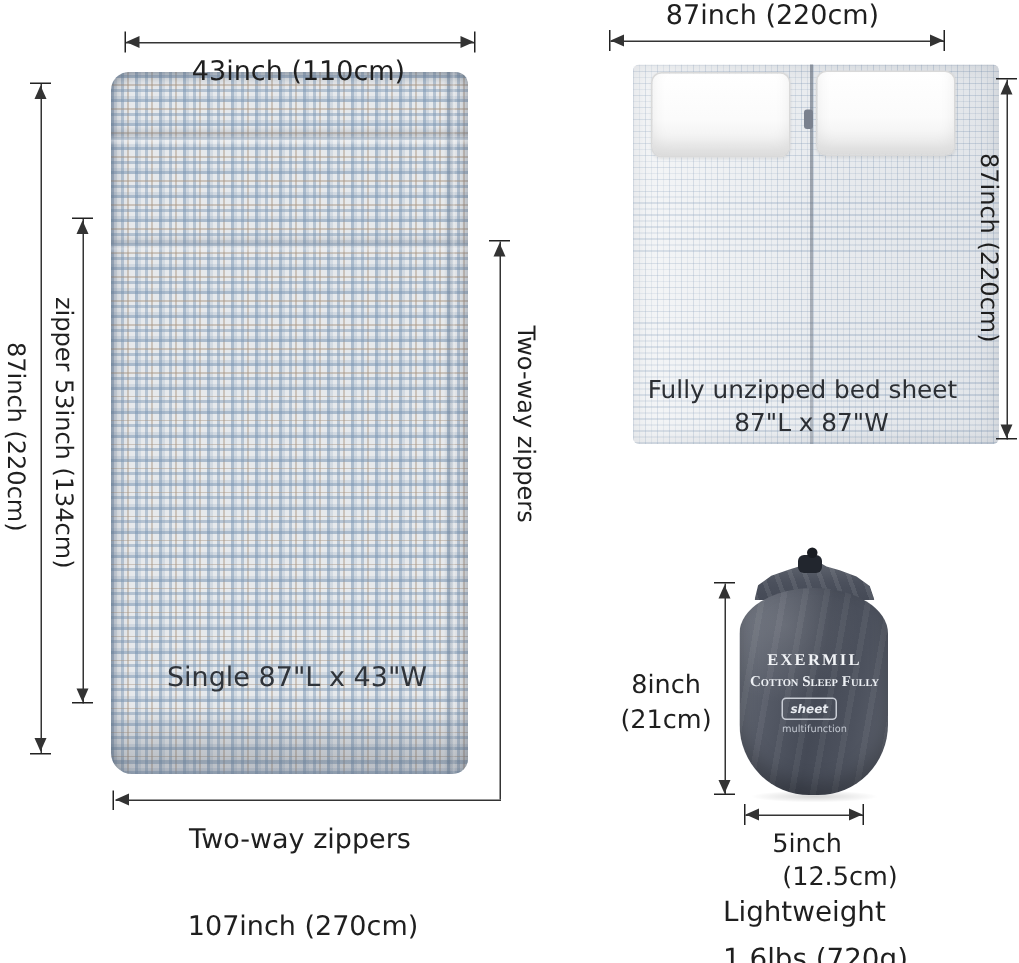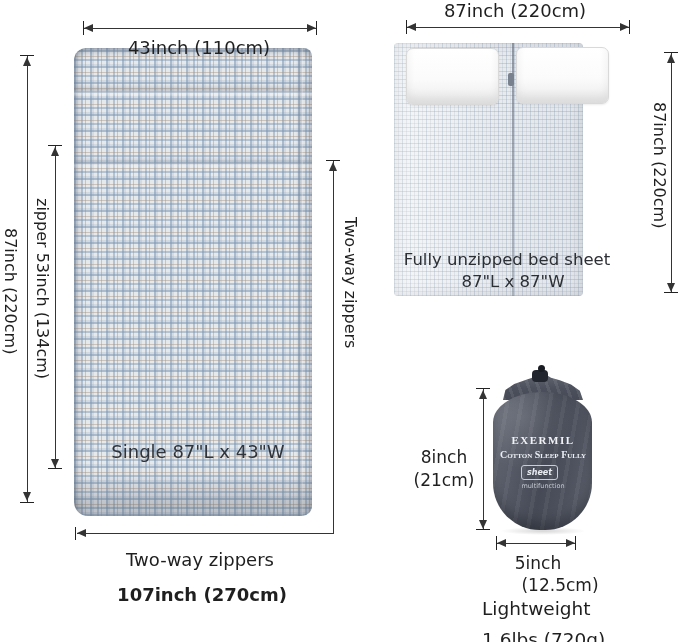--- a/index.html
+++ b/index.html
@@ -48,21 +48,21 @@
   .crease { position:absolute; left:0; right:0; height:13px;
     background:linear-gradient(180deg, transparent, rgba(95,105,120,.26) 45%, rgba(255,255,255,.33) 75%, transparent); }
   .fold-v { position:absolute; top:0; bottom:0; width:7px;
     background:linear-gradient(90deg, transparent, rgba(95,105,120,.22) 50%, rgba(255,255,255,.28)); }
   .bottom-roll { position:absolute; left:0; right:0; bottom:0; height:46px;
     border-radius: 0 0 10px 14px;
     background:linear-gradient(180deg, transparent, rgba(95,105,120,.16) 40%, rgba(70,80,95,.28) 82%, rgba(130,140,155,.22)); }
   #bag-size-label { font-size:18px; color:#30343a; }
   
   #bed-sheet {
-    left:394px; top:43px; width:189px; height:253px;
+    left:422px; top:43px; width:244px; height:253px;
     background-color:#f0f2f4; border-radius:4px;
     background-image:
       repeating-linear-gradient(0deg, rgba(125,150,180,.32) 0 1px, transparent 1px 4px, rgba(125,150,180,.18) 4px 5px, transparent 5px 8px),
       repeating-linear-gradient(90deg, rgba(125,150,180,.32) 0 1px, transparent 1px 4px, rgba(125,150,180,.18) 4px 5px, transparent 5px 8px);
     box-shadow: inset 0 0 14px rgba(90,100,115,.22);
     padding-left: 16px;
   }
   #sheet-shade { position:absolute; inset:0; border-radius:4px;
     background:linear-gradient(90deg, rgba(255,255,255,.28), rgba(160,170,185,.10) 55%, rgba(150,160,175,.16)); }
   .pillow { position:absolute; width:93px; height:57px;
@@ -154,21 +154,21 @@
     <div class="vtext" style="left:341px; top:217px;">Two-way zippers</div>
     <div class="vline" style="left:333px; top:161px; height:372px;"></div>
     <div class="htick" style="left:326px; top:160px; width:14px;"></div>
     <div class="ar ar-up" style="left:329px; top:162px;"></div>
     <div class="hline" style="left:77px; top:533px; width:257px;"></div>
     <div class="vtick" style="left:75px; top:527px; height:13px;"></div>
     <div class="ar ar-left" style="left:77px; top:529px;"></div>
   </div>
 
   <div class="lbl centered fs18" style="left:200px; top:549px;">Two-way zippers</div>
-  <div class="lbl centered fs18" style="left:202px; top:584px;font-weight:bold;">107inch (270cm)</div>
+  <div class="lbl centered fs18" style="left:202px; top:607px;">107inch (270cm)</div>
 
   <div id="bed-sheet" style="position:absolute;">
     <div id="sheet-shade"></div>
     <div id="sheet-zipper"></div>
     <div id="sheet-zipper-pull"></div>
     <div class="pillow" style="left:12px; top:5px;"></div>
     <div class="pillow" style="left:122px; top:4px;"></div>
     <div class="lbl centered sheet-caption" style="left:113px; top:207px;">Fully unzipped bed sheet</div>
     <div class="lbl centered sheet-caption" style="left:119px; top:229px;">87"L x 87"W</div>
   </div>

